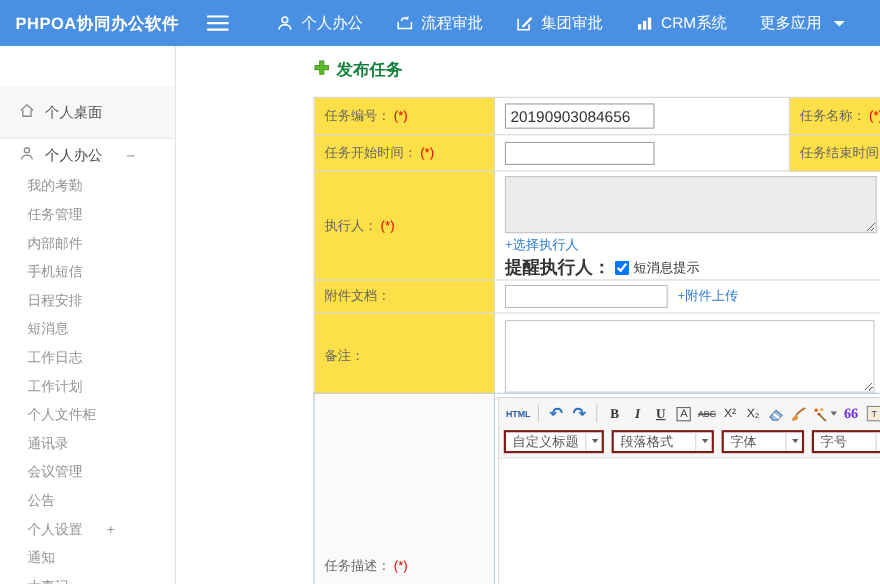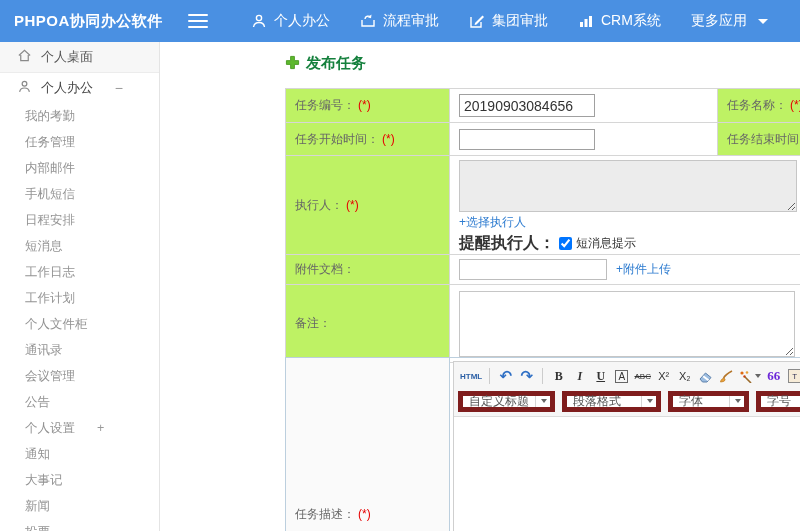--- a/index.html
+++ b/index.html
@@ -15,40 +15,40 @@
   .hamburger span { display:block; height:2px; background:#fff; border-radius:1px; }
   .navitem { display:flex; align-items:center; gap:7px; padding:0 15px; height:42px;
     font-size:14px; cursor:pointer; }
   .navitem svg { display:block; }
   .caret-down { width:0; height:0; border-left:5px solid transparent;
     border-right:5px solid transparent; border-top:5px solid #fff; margin-left:4px; }
 
   
   .sidebar { position:absolute; left:0; top:42px; width:160px; height:489px;
     background:#fff; border-right:1px solid #e4e4e4; overflow:hidden; }
-  .side-top { height:31px; display:flex; align-items:center; gap:9px; padding-left:17px;
-    background:#f7f7f7; border-bottom:1px solid #ececec; font-size:13px; color:#555; cursor:pointer; }
+  .side-top { height:48px; display:flex; align-items:center; gap:9px; padding-left:17px;
+    background:#f7f7f7; border-bottom:1px solid #ececec; font-size:13px; color:#555; cursor:pointer;margin-top:36px; }
   .side-head { height:30px; display:flex; align-items:center; gap:9px; padding-left:17px;
     font-size:13px; color:#444; cursor:pointer; }
   .side-head .minus { margin-left:auto; margin-right:36px; color:#999; font-size:14px; }
   .side-sub { list-style:none; }
   .side-sub li { height:26px; line-height:26px; padding-left:25px; font-size:12.5px;
     color:#939393; cursor:pointer; white-space:nowrap; }
   .side-sub li .plus { color:#999; margin-left:22px; }
 
   
   .content { position:absolute; left:161px; top:42px; width:639px; height:489px;
     background:#fff; overflow:hidden; }
   .page-title { position:absolute; left:124px; top:12px; display:flex; align-items:center;
     gap:6px; font-size:15px; font-weight:bold; color:#15803d; }
 
   table.form { position:absolute; left:124px; top:46px; width:1075px;
     border-collapse:collapse; table-layout:fixed; font-size:12px; color:#666; }
   table.form td { border:1px solid #d6d6d6; padding:0 0 0 9px; }
-  td.lab { background:#bef264; }
+  td.lab { background:#fde047; }
   .req { color:#e60000; margin-left:3px; }
   .txt-input { border:1px solid #a0a0a0; height:23px; font-size:14px; color:#333;
     padding:0 4px; width:136px; background:#fff; font-family:inherit; }
   .txt-small { border:1px solid #bdbdbd; height:21px; font-size:12px; color:#333;
     padding:0 4px; width:148px; background:#fff; }
   textarea.exec { width:338px; height:52px; background:#ececec; border:1px solid #c6c6c6;
     resize:both; margin-top:4px; display:block; }
   textarea.remark { width:336px; height:66px; background:#fff; border:1px solid #c6c6c6;
     resize:both; display:block; }
   a.blue-link { color:#2e7cd0; text-decoration:none; font-size:12px; cursor:pointer; }
@@ -75,21 +75,21 @@
   .t-i { font-style:italic; }
   .t-u { text-decoration:underline; }
   .t-abox { border:1px solid #666; line-height:11px; font-size:10px; padding:0 2px; }
   .t-abc { font-size:8px; text-decoration:line-through; letter-spacing:0;text-align:center; }
   .t-supsub { font-size:11px; }
   .t-quote { font-family:"Liberation Serif",serif; font-weight:bold; font-size:13px; color:#6d28d9; }
   .t-paste { width:13px; height:14px; border:1px solid #8a8a8a; background:#f7ecd8;
     font-size:8px; display:flex; align-items:center; justify-content:center; color:#335; }
   .mini-caret { width:0; height:0; border-left:3px solid transparent;
     border-right:3px solid transparent; border-top:4px solid #666; margin-left:2px; }
-  .ksel { display:inline-flex; align-items:center; border:5px solid #7f1d1d; background:#fff;
+  .ksel { display:inline-flex; align-items:center; border:2px solid #7f1d1d; background:#fff;
     height:21px; margin-right:7px; cursor:pointer; }
   .ksel .klabel { padding:0 6px; font-size:12px; color:#555; white-space:nowrap; }
   .ksel .kcaret { width:15px; align-self:stretch; border-left:1px solid #d5d5d5;
     display:flex; align-items:center; justify-content:center; }
   .ed-body { height:250px; background:#fff; }
 </style>
 </head>
 <body>
 
 <div class="topnav">

